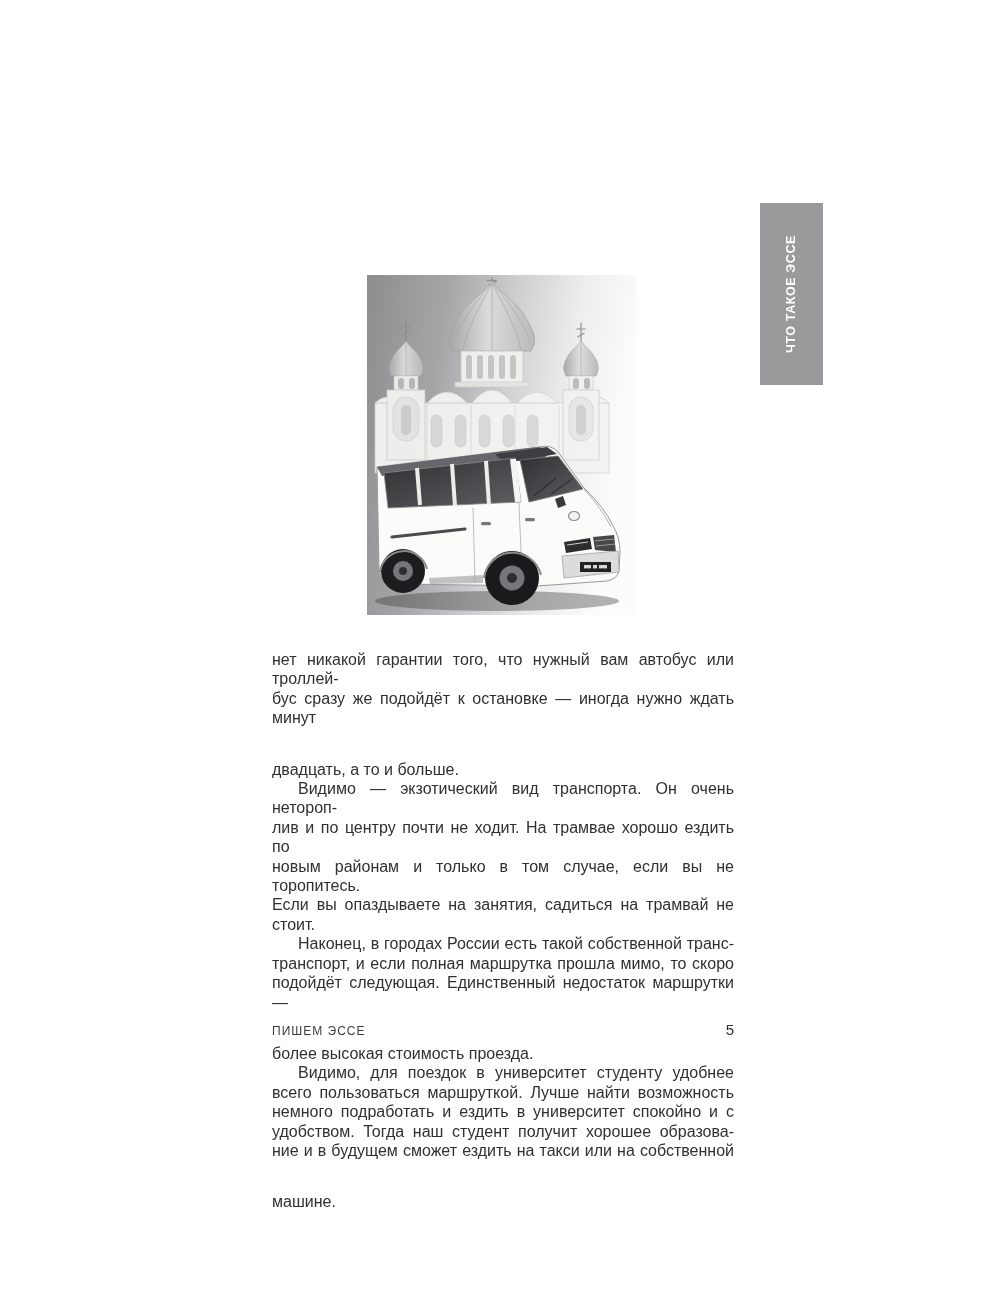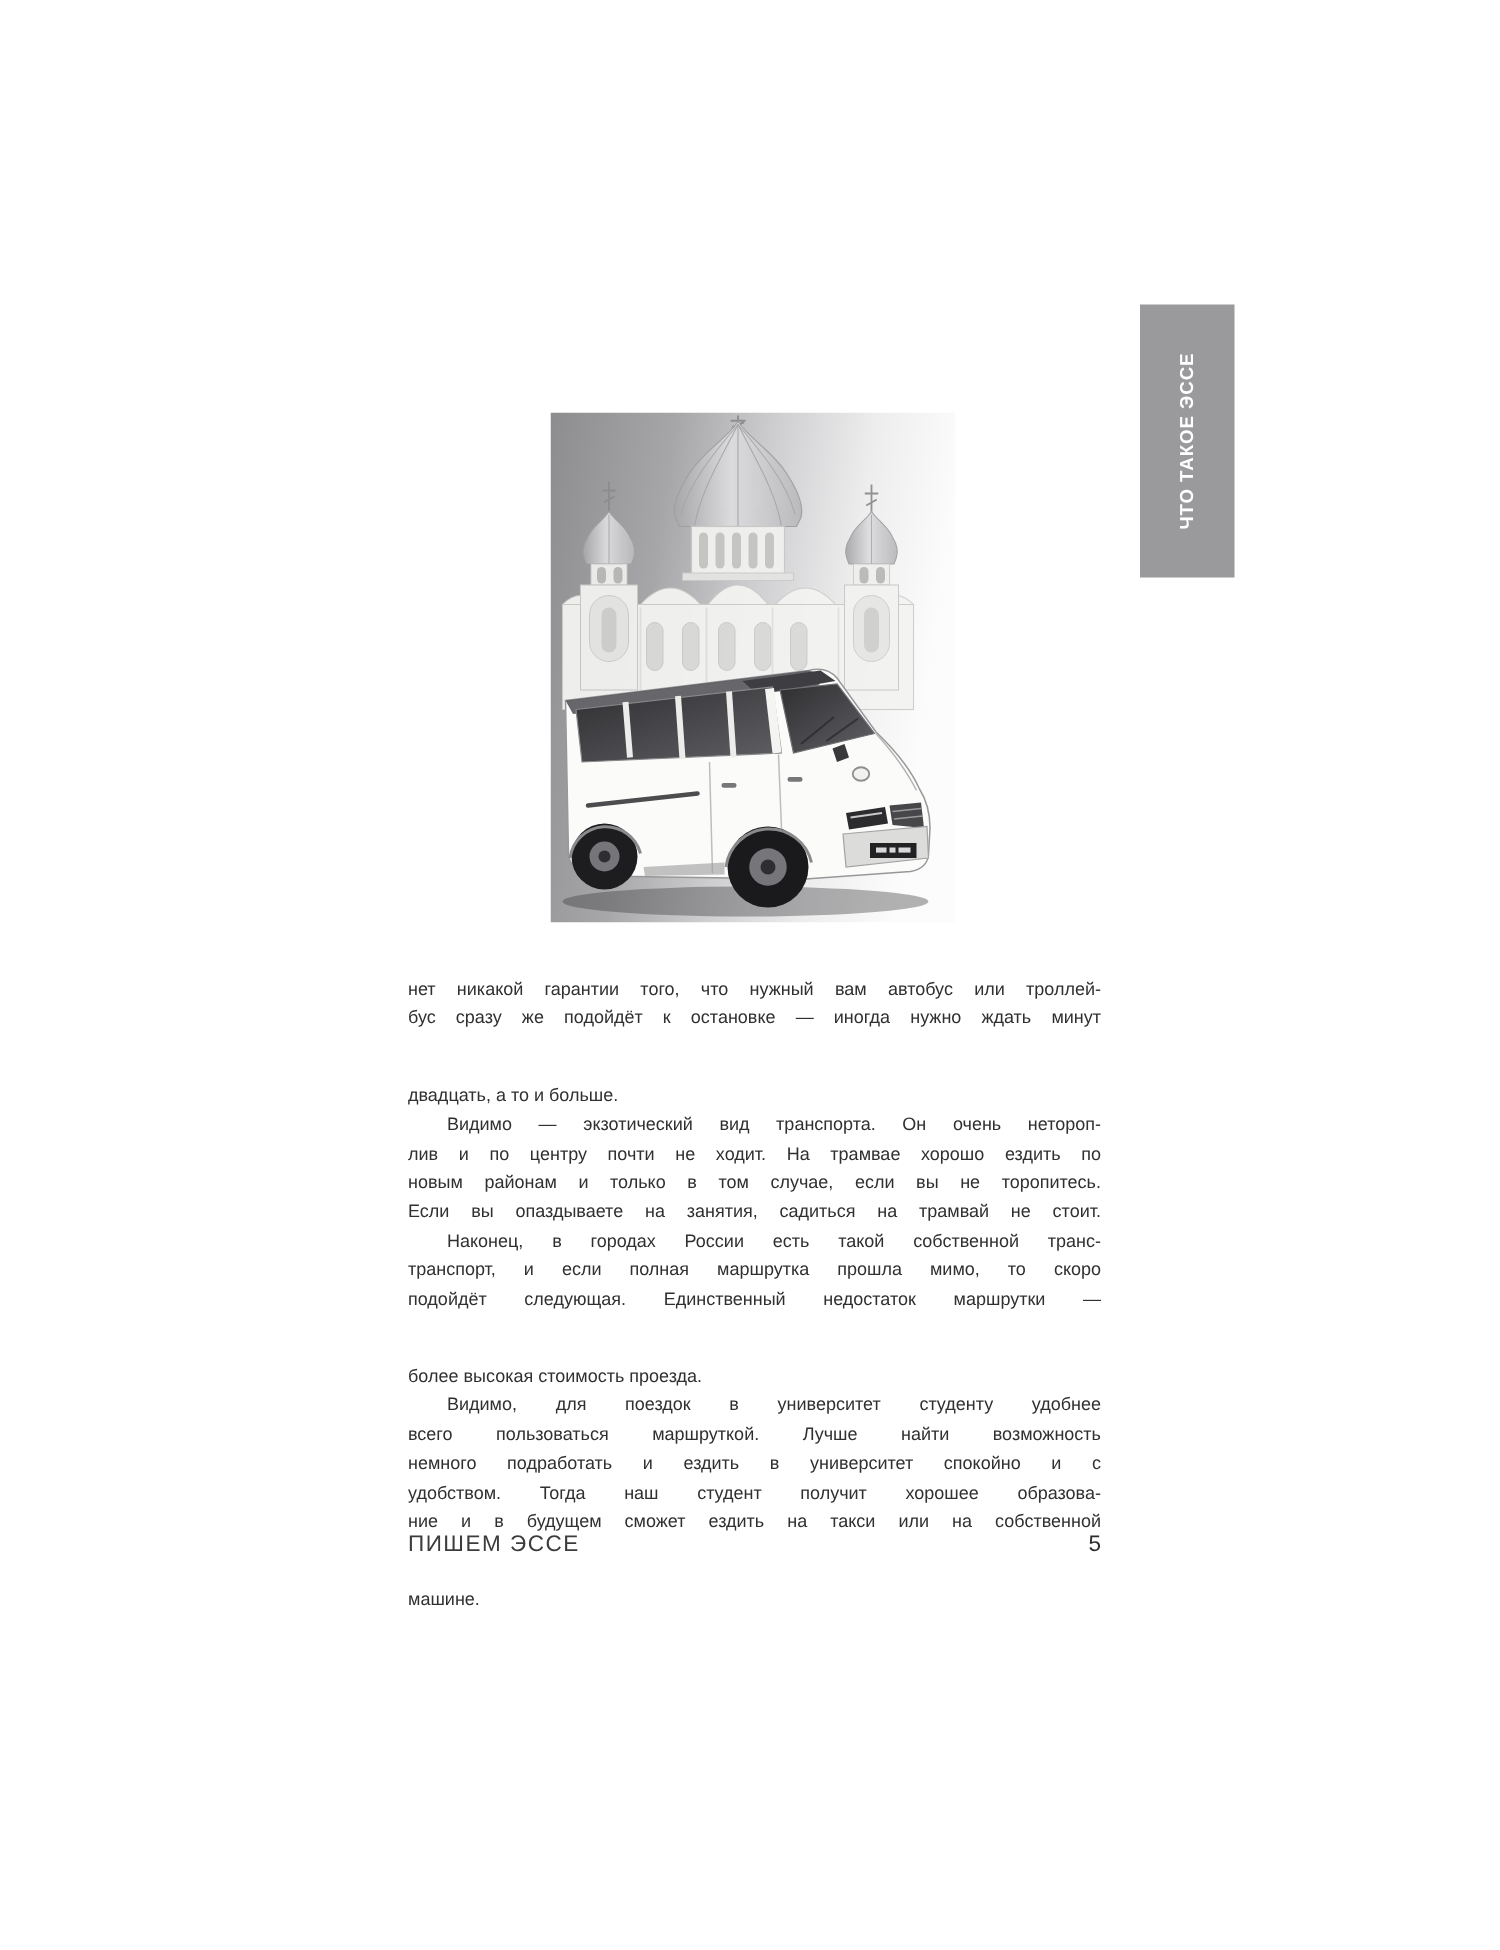--- a/index.html
+++ b/index.html
@@ -43,21 +43,21 @@
     margin: 0;
   }
   .photo svg { display:block; }
 
   
   .body-text {
     position: absolute;
     left: 272px;
     top: 650px;
     width: 462px;
-    font-size: 12px;
+    font-size: 16px;
     line-height: 19.4px;
     color: #303030;
   }
   .body-text .line {
     text-align: justify;
     text-align-last: justify;
   }
   .body-text .line.last  { text-align-last: left; margin-top: 32px; }
   .body-text .line.flush { text-align-last: justify; }
   .body-text .line.indent { text-indent: 26px; }
@@ -66,21 +66,21 @@
   .footer {
     position: absolute;
     left: 272px;
     top: 1021px;
     width: 462px;
     display: flex;
     justify-content: space-between;
     align-items: baseline;
   }
   .footer .running-title {
-    font-size: 15px;
+    font-size: 12px;
     letter-spacing: 1px;
     color: #3c3c3c;
   }
   .footer .page-number {
     font-size: 15px;
     color: #2e2e2e;
   }
 </style>
 </head>
 <body>

